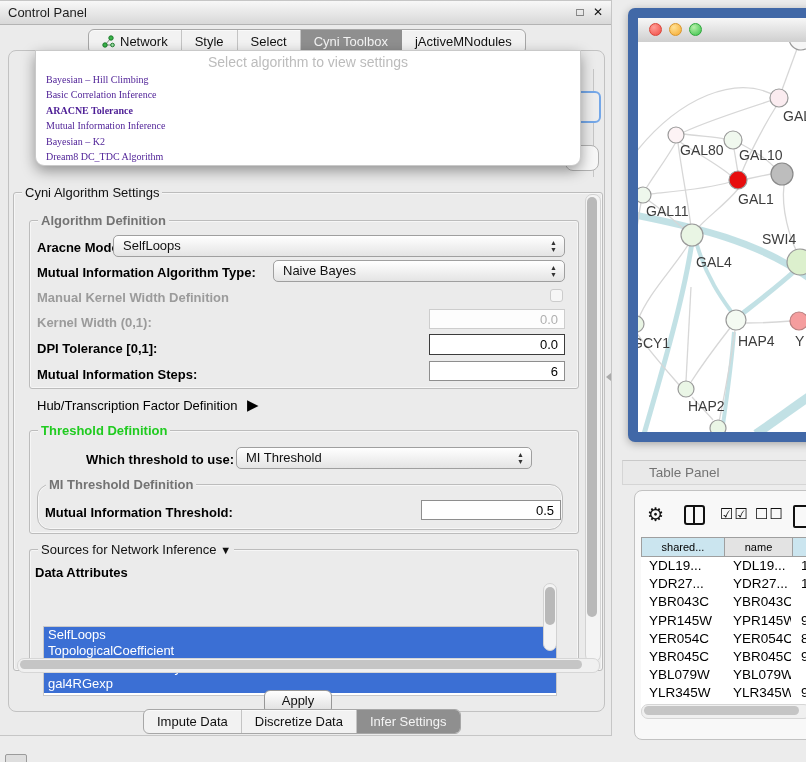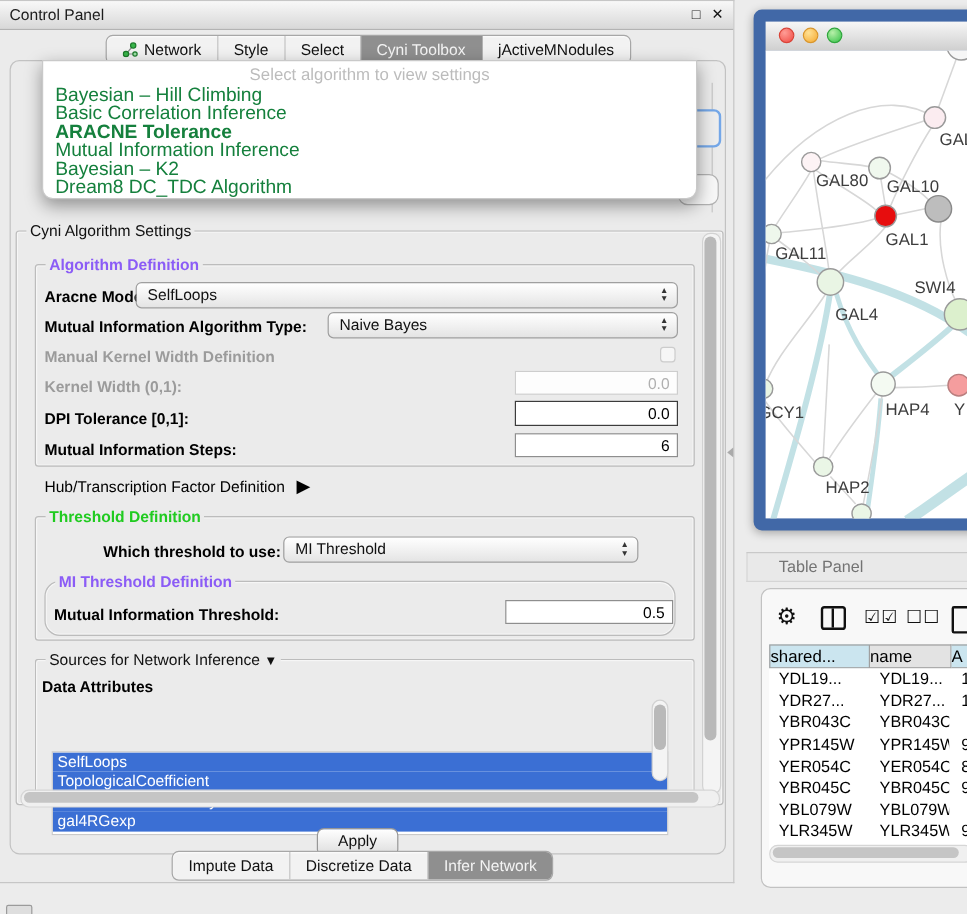--- a/index.html
+++ b/index.html
@@ -27,27 +27,27 @@
 
   
   .frag-line{width:1px;background:#c6c6c6;}
   .frag-combo{border:2px solid #74a7e8;border-radius:6px;background:#ededed;}
   .frag-box{border:1px solid #b2b2b2;border-radius:8px;background:#f7f7f7;}
 
   
   #popup{left:35px;top:50px;width:544px;height:114px;background:#ffffff;border:1px solid #c9c9c9;border-radius:0 0 9px 9px;box-shadow:0 5px 14px rgba(0,0,0,.38);z-index:40;}
   #popup-placeholder{left:0;top:3px;width:100%;text-align:center;font-size:14px;color:#bcbcbc;}
   #dd-items{left:0;top:21px;width:100%;}
-  .dd-item{font-size:16px;color:#15803d;padding:0 0 0 10px;height:15.4px;line-height:15.4px;white-space:nowrap;}
+  .dd-item{font-size:10px;color:#4c1d95;padding:0 0 0 10px;height:15.4px;line-height:15.4px;white-space:nowrap;font-family:Liberation Serif, serif;}
   .dd-item.bold{font-weight:bold;}
 
   
   .groupbox{border:1px solid #bcbcbc;border-radius:3px;box-shadow:0 0 0 1px rgba(255,255,255,.55) inset;}
   .legend{position:absolute;top:-8px;left:8px;background:#ebebeb;padding:0 3px;font-size:13px;color:#111;white-space:nowrap;}
-  .legend.blue{color:#8b5cf6;font-weight:bold;}
+  .legend.blue{color:#737373;font-weight:bold;}
   .legend.green{color:#20cb20;font-weight:bold;}
   .lbl{font-size:13px;color:#000;font-weight:bold;white-space:nowrap;}
   .lbl.dis{color:#9b9b9b;}
 
   .combo{background:linear-gradient(#ffffff,#e4e4e4);border:1px solid #9f9f9f;border-radius:5px;font-size:13px;color:#111;line-height:20px;padding-left:9px;box-sizing:border-box;}
   .combo .arr{position:absolute;right:7px;top:3px;font-size:7px;line-height:7px;color:#333;text-align:center;}
   .field{background:#fff;border:1px solid #8e8e8e;font-size:13px;color:#000;text-align:right;padding:0 6px;line-height:19px;box-sizing:border-box;}
   .field.dis{border-color:#cdcdcd;color:#b0b0b0;background:#fdfdfd;}
   .field.strong{border:1.5px solid #3c3c3c;}
   .checkbox{width:13px;height:13px;border:1px solid #cccccc;border-radius:3px;background:#f6f6f6;box-sizing:border-box;}
@@ -87,21 +87,21 @@
   #tp-panel{left:634px;top:490px;width:182px;height:250px;background:#f8f8f8;border:1.5px solid #c2c2c2;border-radius:8px;box-sizing:border-box;}
   .ticon-btn{position:absolute;top:14px;color:#111;}
   #gear-icon{left:12px;font-size:19px;line-height:19px;}
   #split-icon{left:49px;width:17px;height:16px;border:2px solid #111;border-radius:3px;}
   #split-icon::after{content:"";position:absolute;left:7px;top:0;width:2px;height:16px;background:#111;}
   #checked-icon{left:85px;font-size:15px;letter-spacing:1px;}
   #unchecked-icon{left:120px;font-size:15px;letter-spacing:1px;}
   #doc-icon{left:158px;width:16px;height:19px;border:2px solid #111;border-radius:2px 6px 2px 2px;background:#f8f8f8;}
 
   #tbl{left:6px;top:46px;width:200px;}
-  .th{position:absolute;top:0;height:20px;box-sizing:border-box;border:1px solid #9f9f9f;border-left:none;font-size:14px;color:#000;text-align:left;line-height:18px;background:#e3e3e3;overflow:hidden;}
+  .th{position:absolute;top:0;height:20px;box-sizing:border-box;border:1px solid #9f9f9f;border-left:none;font-size:11px;color:#000;text-align:center;line-height:18px;background:#e3e3e3;overflow:hidden;}
   .th.blue{background:#cbe5ef;}
   .th:first-child{border-left:1px solid #9f9f9f;}
   #tbl-rows{position:absolute;left:0;top:20px;width:200px;height:152px;overflow:hidden;background:#fff;}
   .tr{position:relative;height:18.2px;}
   .td{position:absolute;top:0;font-size:13.5px;color:#000;line-height:18px;white-space:nowrap;overflow:hidden;}
 </style>
 </head>
 <body>
 
 <div id="root">
@@ -212,21 +212,21 @@
       <div class="abs hscroll" style="left:8px;top:607px;width:581px;height:13px;">
         <div class="hthumb" style="left:2px;width:562px;"></div>
       </div>
 
       <div class="abs button" style="left:255px;top:627px;width:66px;height:22px;margin-top:12px;">Apply</div>
     </div>
 
     <div id="bottom-tabs" class="abs tabbar">
         <div class="tab">Impute Data</div>
         <div class="tab">Discretize Data</div>
-        <div class="tab sel">Infer Network</div>
+        <div class="tab sel">Infer Settings</div>
       </div>
   </div>
 
   <div id="popup" class="abs">
     <div id="popup-placeholder" class="abs">Select algorithm to view settings</div>
     <div id="dd-items" class="abs">
         <div class="dd-item">Bayesian – Hill Climbing</div>
         <div class="dd-item">Basic Correlation Inference</div>
         <div class="dd-item bold">ARACNE Tolerance</div>
         <div class="dd-item">Mutual Information Inference</div>

